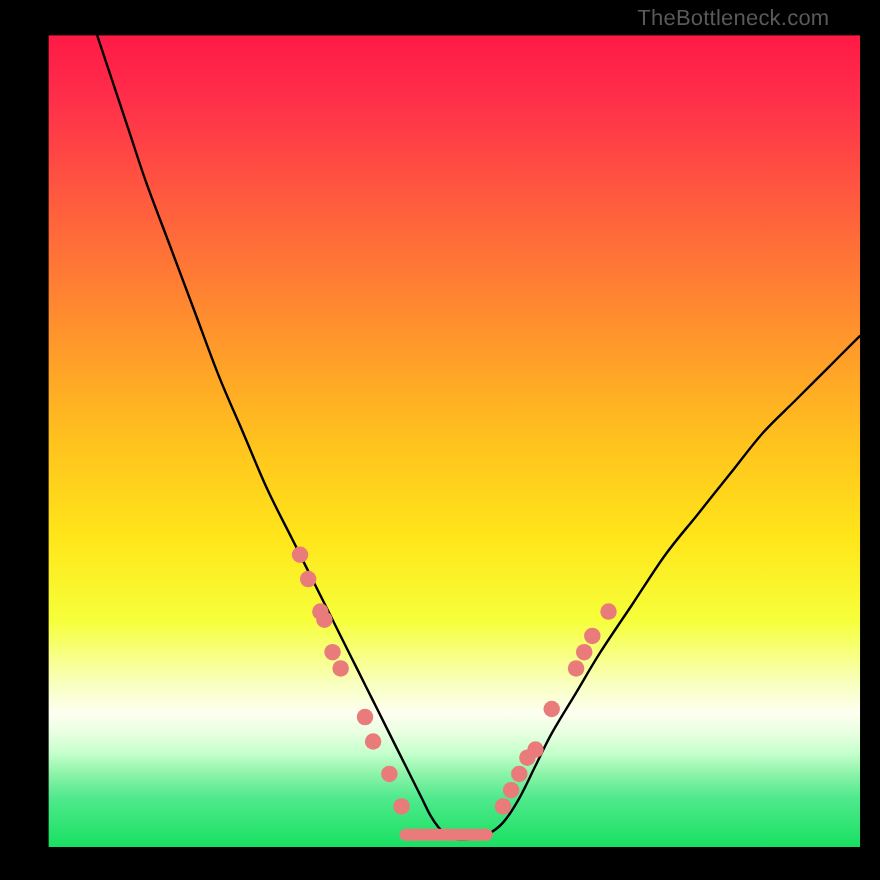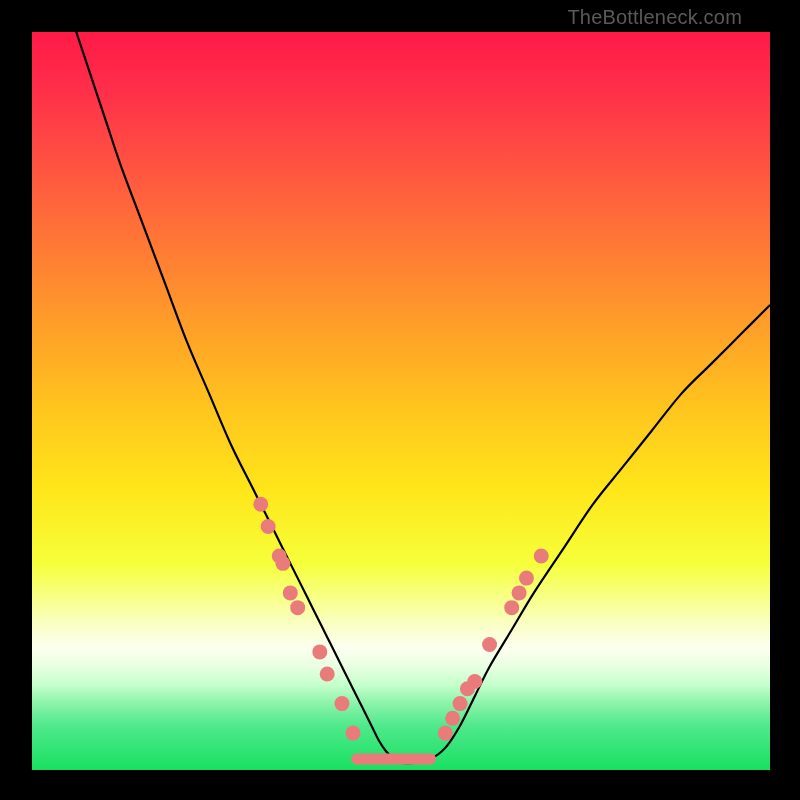--- a/index.html
+++ b/index.html
@@ -1,17 +1,17 @@
 <!DOCTYPE html>
 <html><head>
 <meta charset="utf-8">
 <style>
   * { margin: 0; padding: 0; box-sizing: border-box; }
   body { width: 800px; height: 800px; background: #000; position: relative; font-family: Arial, sans-serif; }
-  .frame { position: absolute; top: 0; left: 0; width: 772px; height: 800px; background: #000; }
+  .frame { position: absolute; top: 0; left: 12px; width: 772px; height: 800px; background: #000; }
   .plot-area { position: absolute; top: 32px; left: 32px; width: 738px; height: 738px; }
   .gradient-bg { position: absolute; top: 0; left: 0; width: 100%; height: 100%; }
   .watermark { position: absolute; top: 6px; right: 30px; color: #5a5a5a; font-size: 20px; font-weight: 500; letter-spacing: 0.2px; }
   svg.curve-layer { position: absolute; top: 0; left: 0; width: 100%; height: 100%; overflow: visible; }
 </style>
 </head>
 <body>
 
 <div class="frame">
   <div class="watermark">TheBottleneck.com</div>

